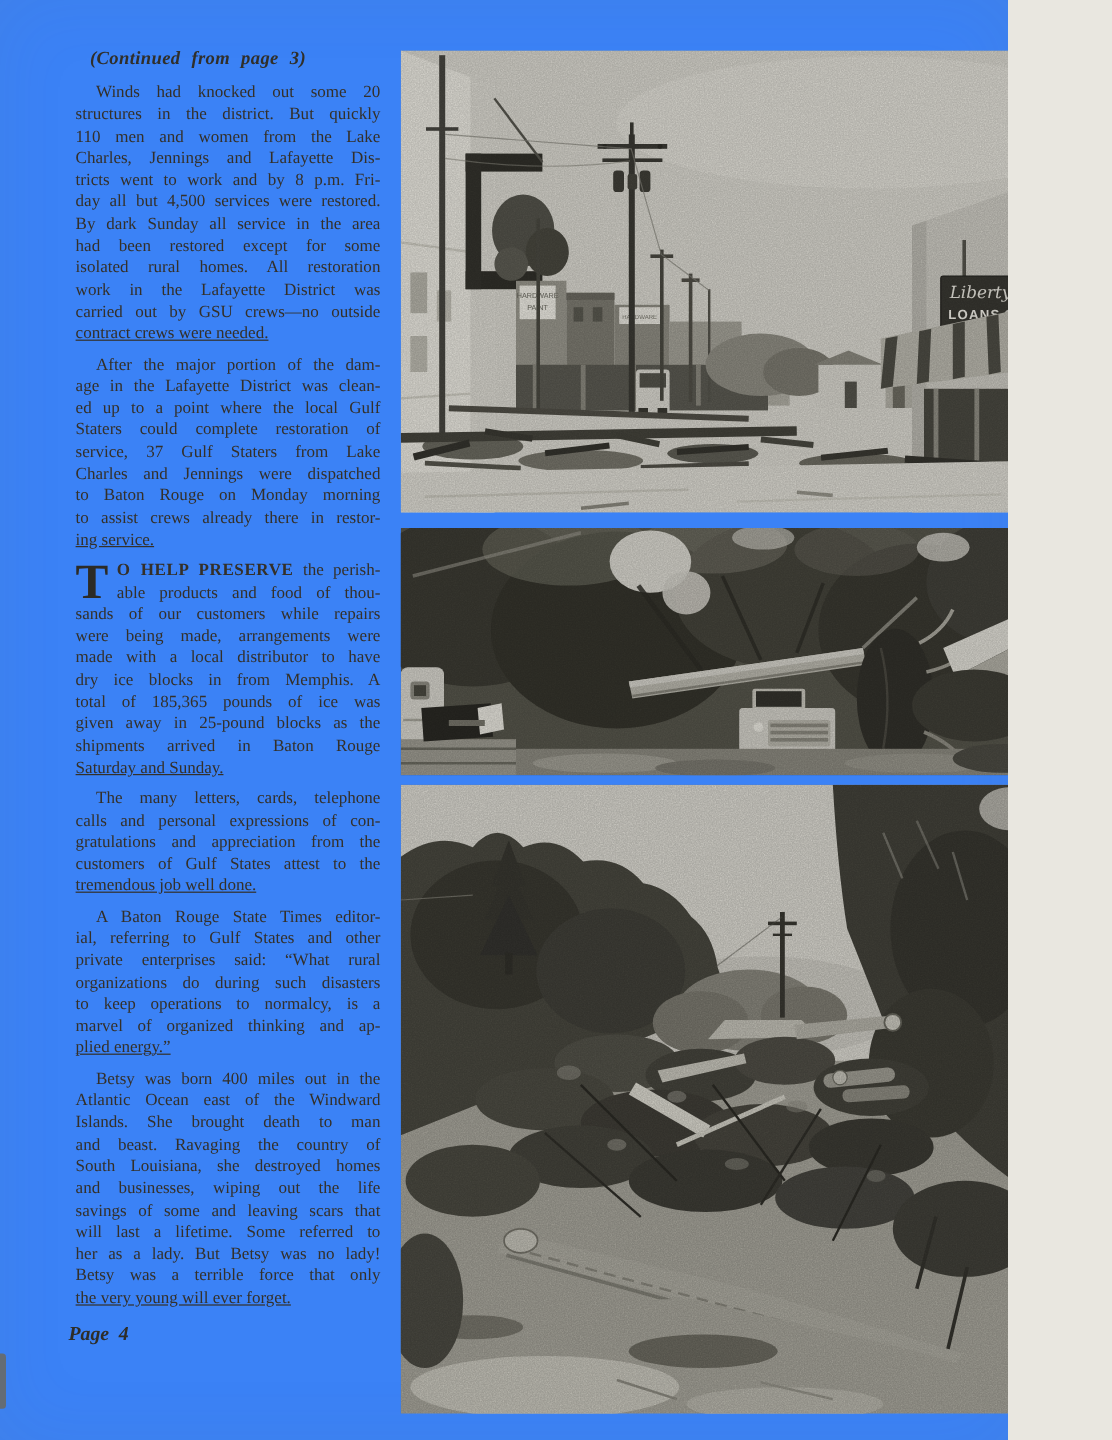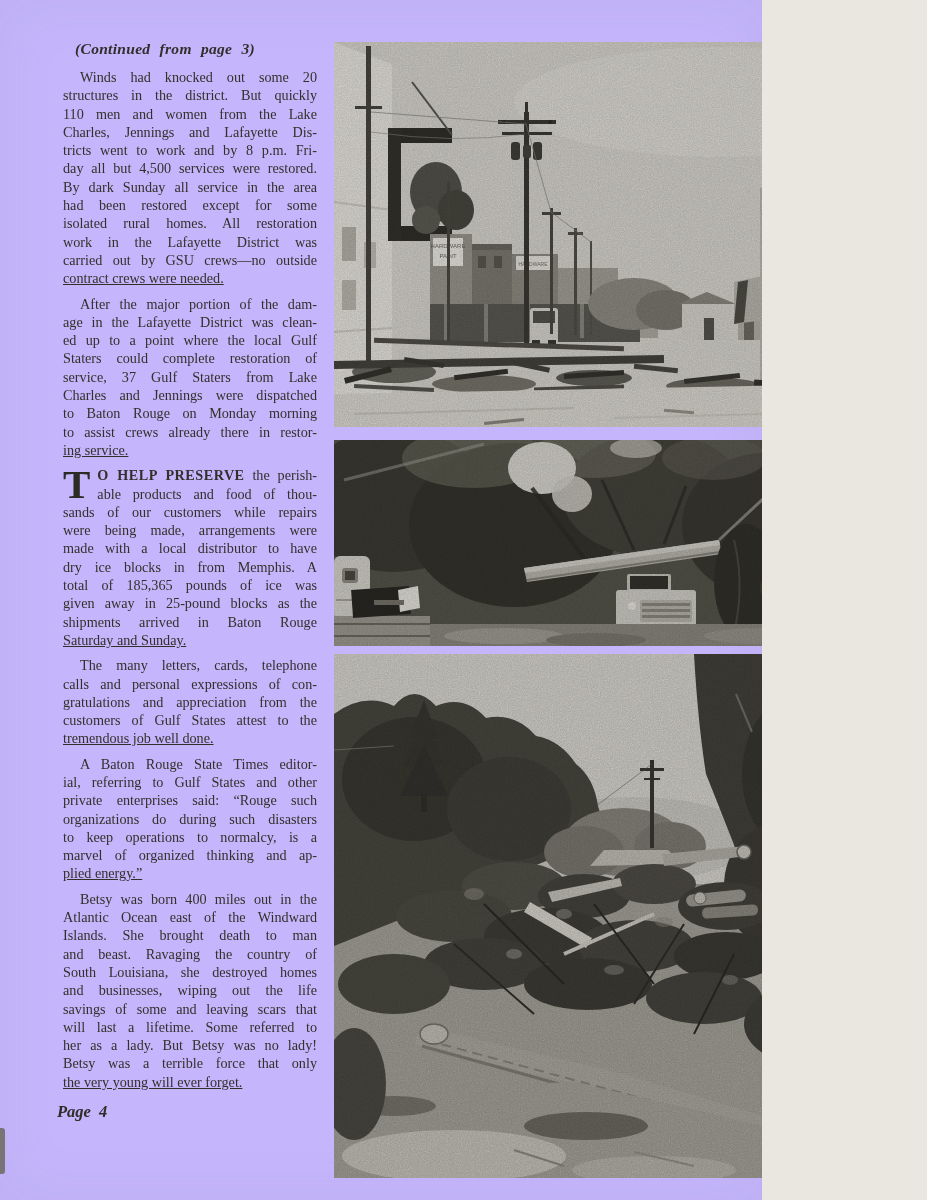--- a/index.html
+++ b/index.html
@@ -2,22 +2,22 @@
 <html><head>
 <meta charset="utf-8">
 <style>
   html,body{margin:0;padding:0;}
   body{
     width:927px;height:1200px;
     background:#e9e7e0;
     font-family:"Liberation Serif", serif;
   }
   .page{
-    position:relative;width:762px;height:1200px;overflow:hidden;
-    background:#c4b5fd;
+    position:relative;width:840px;height:1200px;overflow:hidden;
+    background:#3b82f6;
     box-shadow:inset 0 0 60px rgba(120,110,90,0.08);
     color:#34332e;
   }
   
   .heading{
     position:absolute;left:38px;top:40px;width:254px;
     text-align:center;
     font-style:italic;font-weight:bold;font-size:15.5px;
     letter-spacing:0.3px;word-spacing:5px;color:#302f2a;
   }
@@ -118,21 +118,21 @@
       <div class="para indent">
         <div class="line">The many letters, cards, telephone</div>
         <div class="line">calls and personal expressions of con-</div>
         <div class="line">gratulations and appreciation from the</div>
         <div class="line">customers of Gulf States attest to the</div>
         <div class="line last">tremendous job well done.</div>
       </div>
       <div class="para indent">
         <div class="line">A Baton Rouge State Times editor-</div>
         <div class="line">ial, referring to Gulf States and other</div>
-        <div class="line">private enterprises said: “Rouge such</div>
+        <div class="line">private enterprises said: “What rural</div>
         <div class="line">organizations do during such disasters</div>
         <div class="line">to keep operations to normalcy, is a</div>
         <div class="line">marvel of organized thinking and ap-</div>
         <div class="line last">plied energy.”</div>
       </div>
       <div class="para indent">
         <div class="line">Betsy was born 400 miles out in the</div>
         <div class="line">Atlantic Ocean east of the Windward</div>
         <div class="line">Islands. She brought death to man</div>
         <div class="line">and beast. Ravaging the country of</div>

